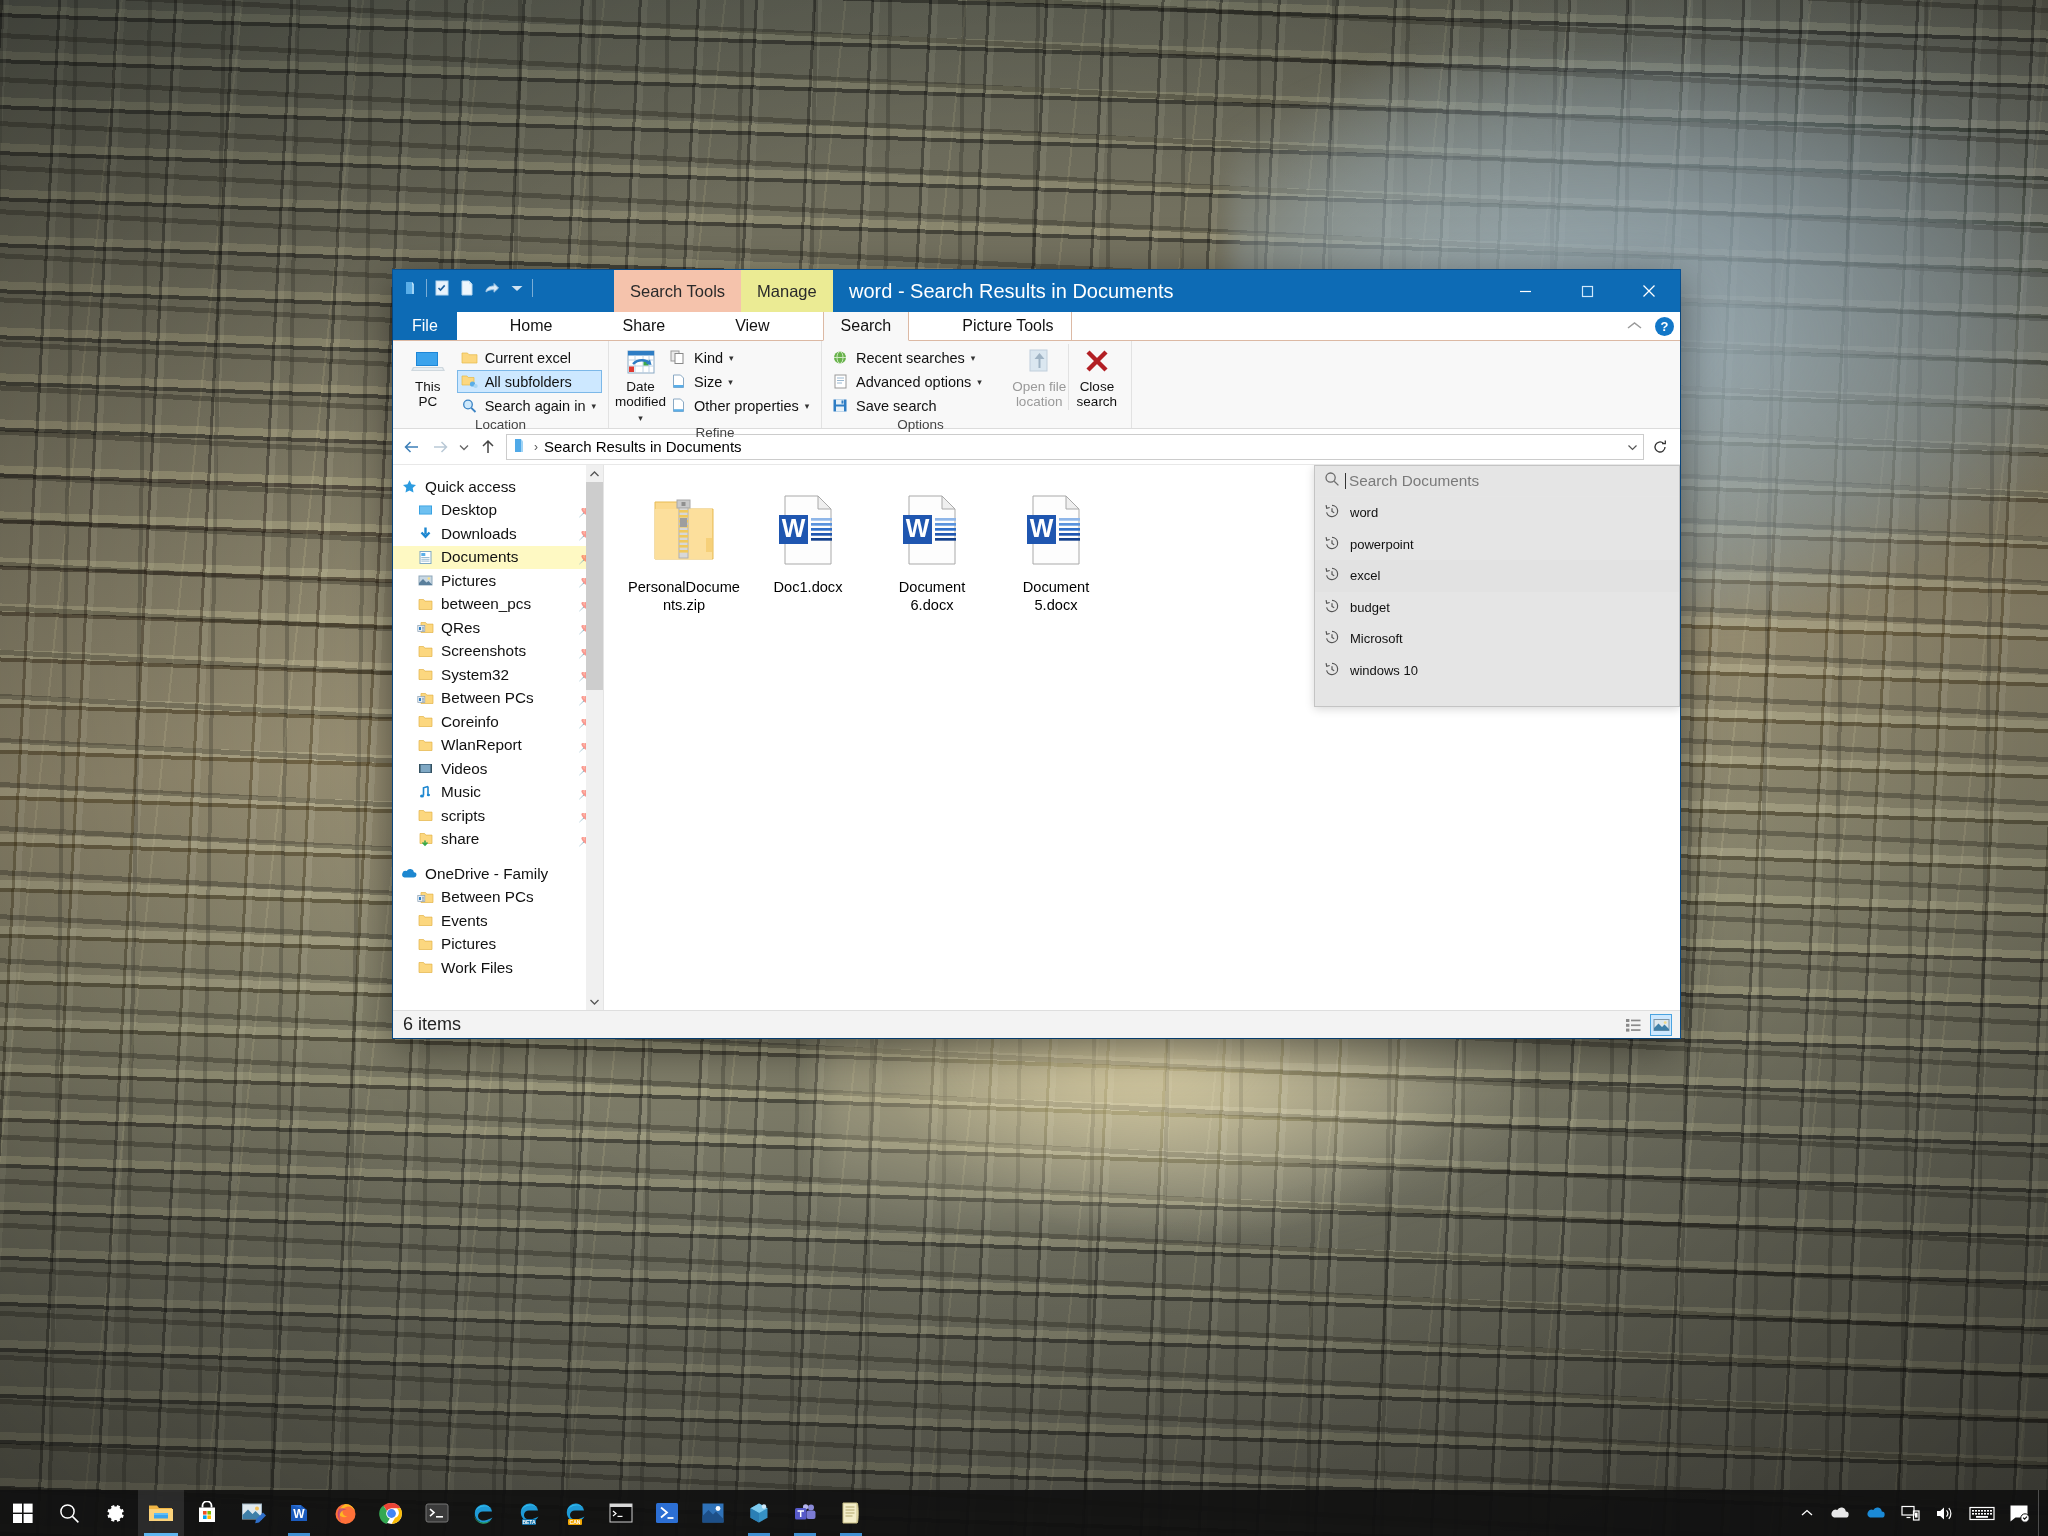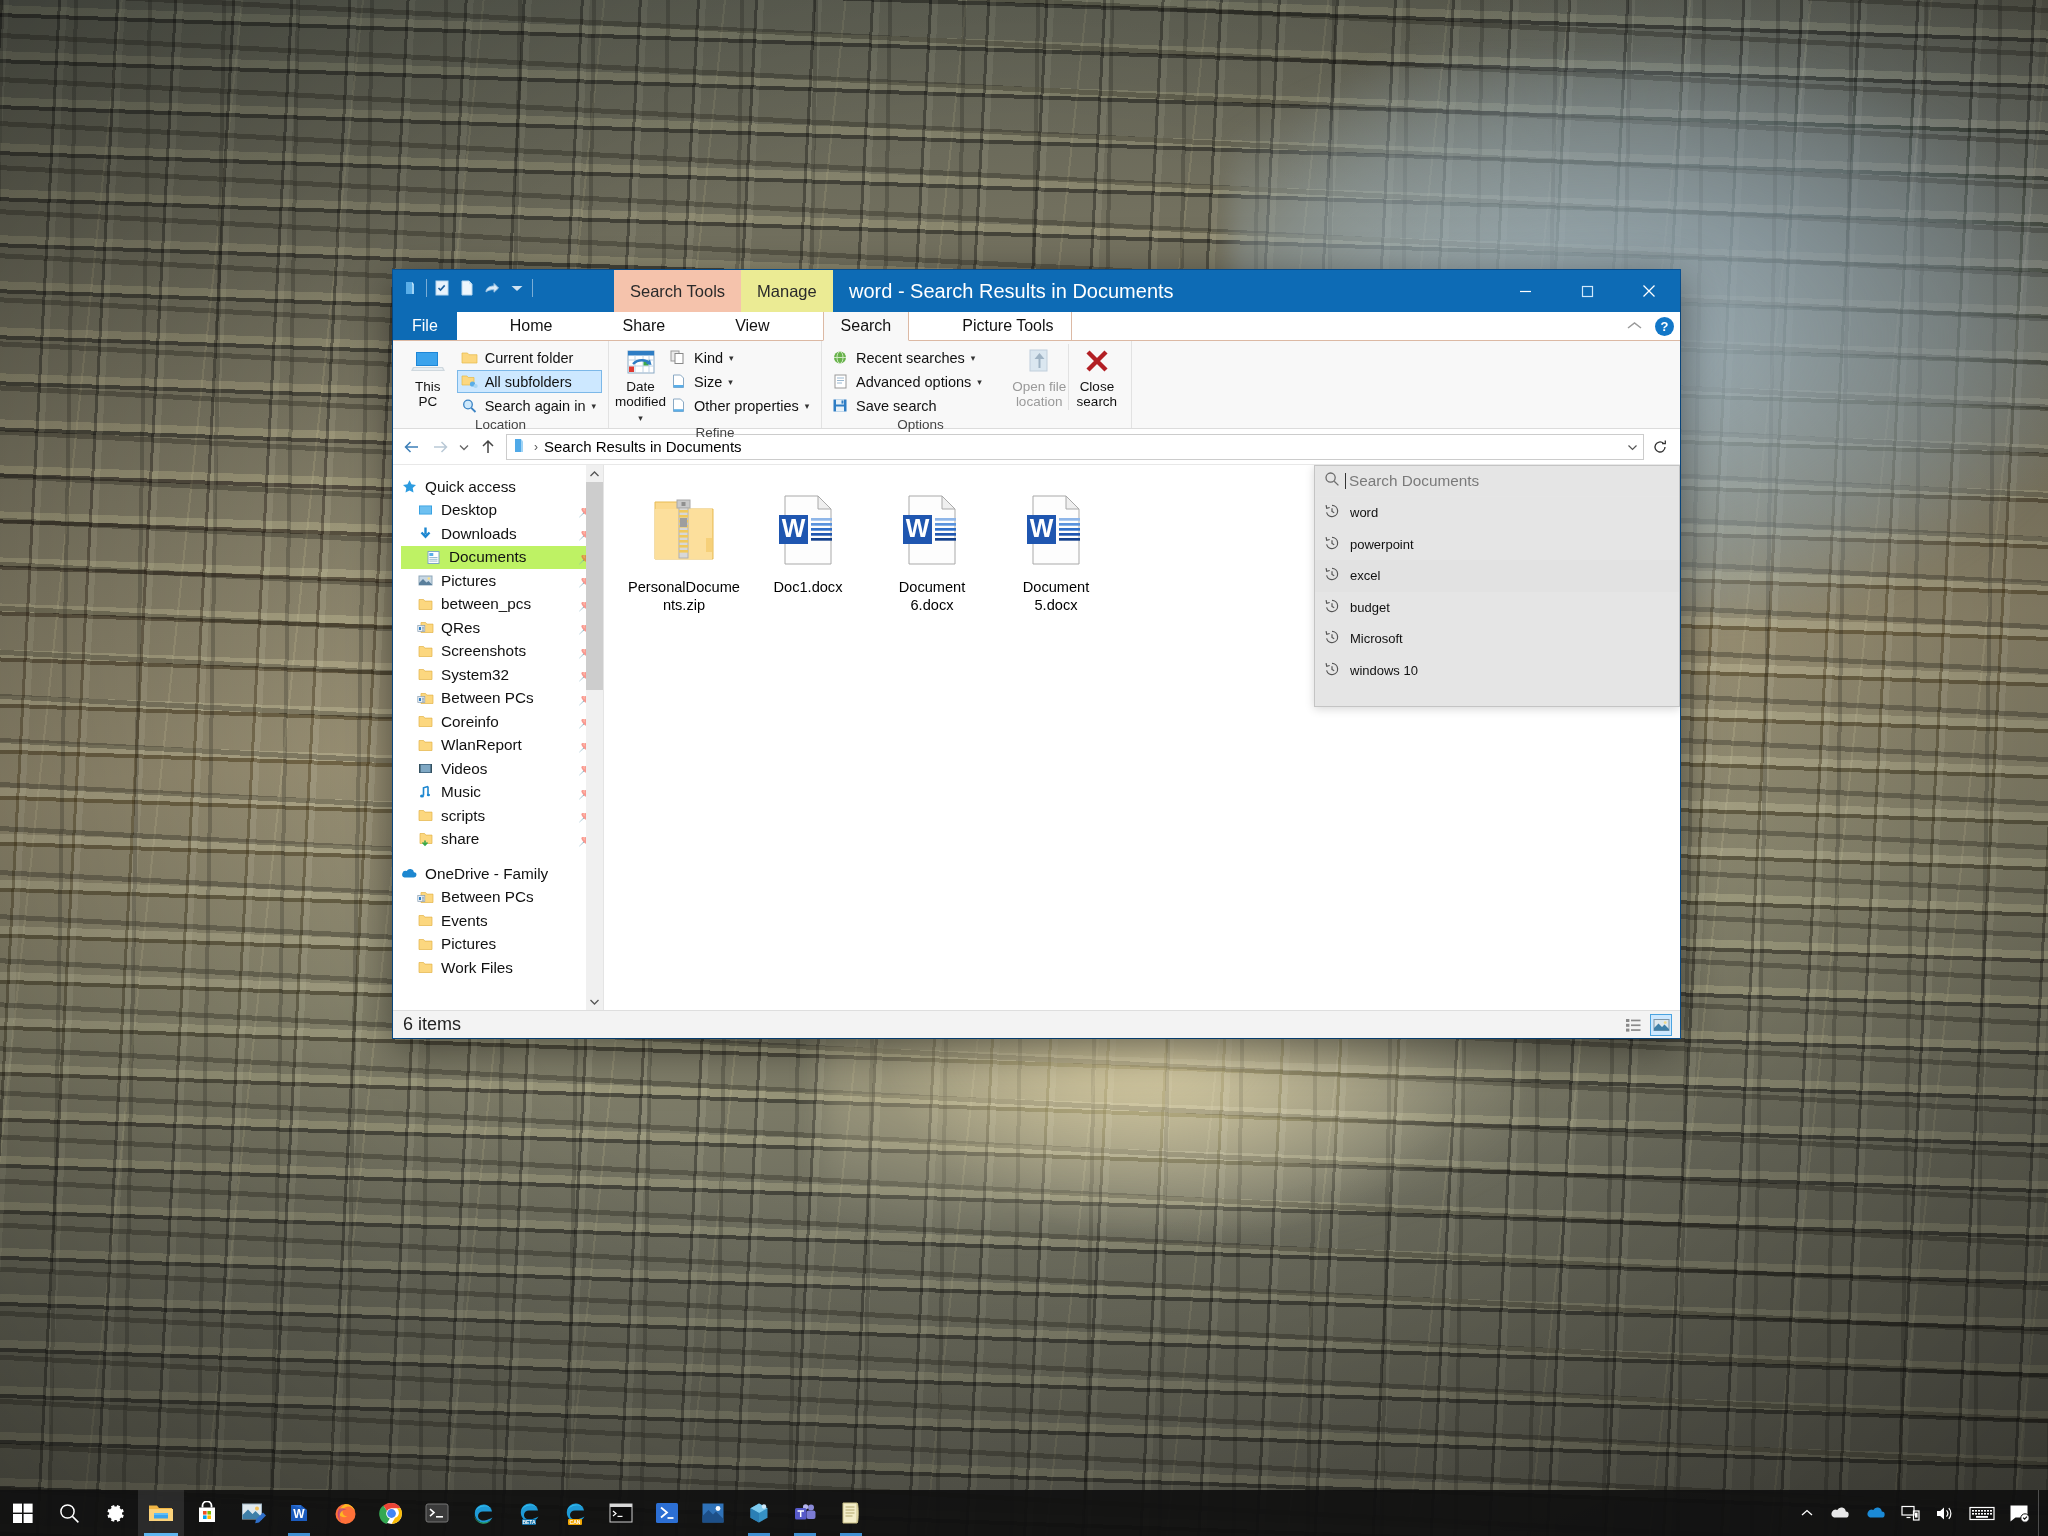--- a/index.html
+++ b/index.html
@@ -205,21 +205,21 @@
     position: relative;
     padding-top: 10px;
     overflow: hidden;
     flex: none;
   }
   .navitem {
     display: flex; align-items: center;
     height: 23.5px; padding-left: 10px; padding-right: 8px;
     font-size: 15.3px; color: #111; gap: 6px; position: relative;
   }
-  .navitem.sel { background: #bef264; margin-left: 8px; }
+  .navitem.sel { background: #fef9c3; }
   .navitem .ic { width: 20px; height: 18px; display:flex; align-items:center; justify-content:center; flex:none; }
   .navitem .lbl { white-space: nowrap; overflow: hidden; text-overflow: ellipsis; }
   .navitem .pin { margin-left: auto; opacity: .55; font-size: 13px; color:#777; }
   .navitem.root { padding-left: 6px; }
   .navitem.child { padding-left: 22px; }
   .navgap { height: 11px; }
 
   .navscroll {
     position: absolute; right: 0; top: 0; width: 17px; height: 100%;
     background: #f0f0f0; display: flex; flex-direction: column;
@@ -443,21 +443,21 @@
             <span>This</span>
             <span>PC</span>
           </div>
           <div class="smallcol">
             <div class="smallbtn">
               <span class="ic">
                 <svg width="17" height="15" viewBox="0 0 17 15">
                     <path d="M1 3h5.5l1.4 1.7H16V13H1z" fill="#fcd77f" stroke="#e5b949" stroke-width=".7"></path>
                   </svg>
               </span>
-              <span>Current folder</span>
+              <span>Current excel</span>
             </div>
             <div class="smallbtn sel">
               <span class="ic">
                 <svg width="17" height="15" viewBox="0 0 17 15">
                     <path d="M1 2h5l1.2 1.5H13V11H1z" fill="#fcd77f" stroke="#e5b949" stroke-width=".7"></path>
                     <circle cx="11.5" cy="10" r="2.6" fill="#5aaee8"></circle>
                     <circle cx="14.6" cy="12" r="2.1" fill="#a9d6f4"></circle>
                   </svg>
               </span>
               <span>All subfolders</span>

